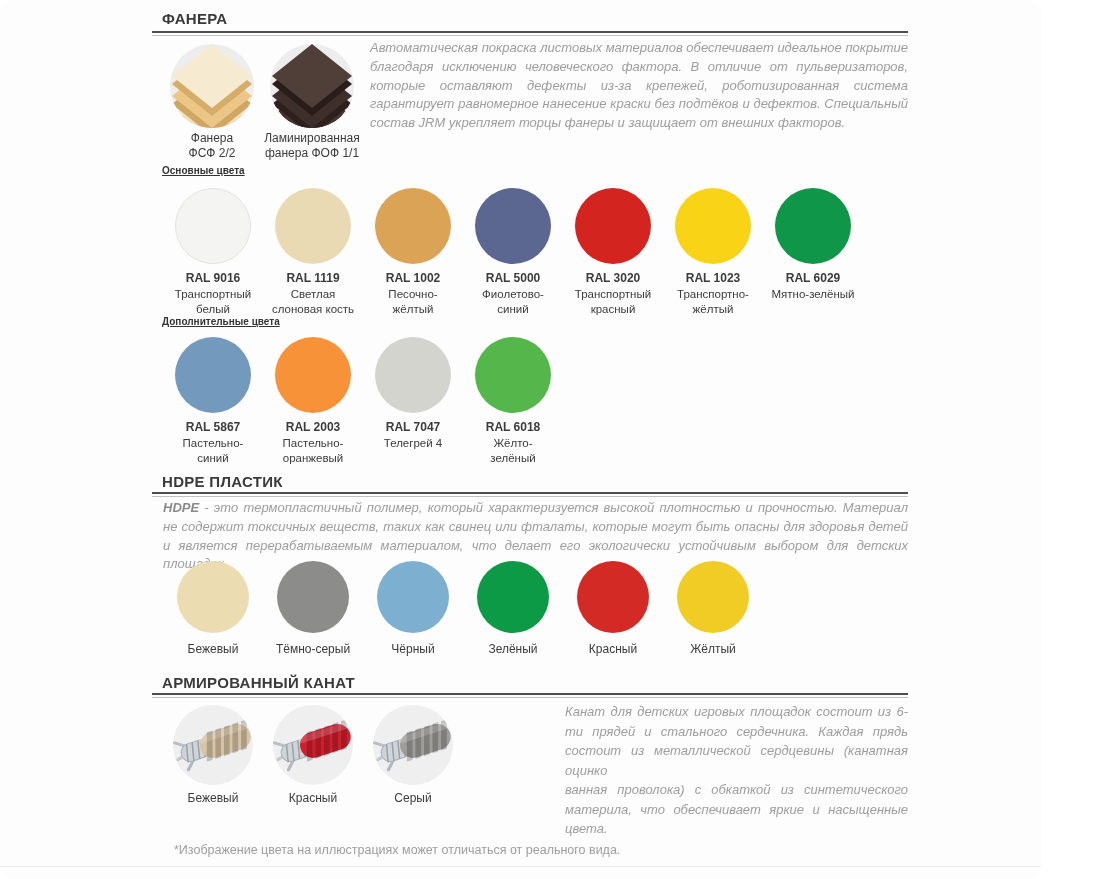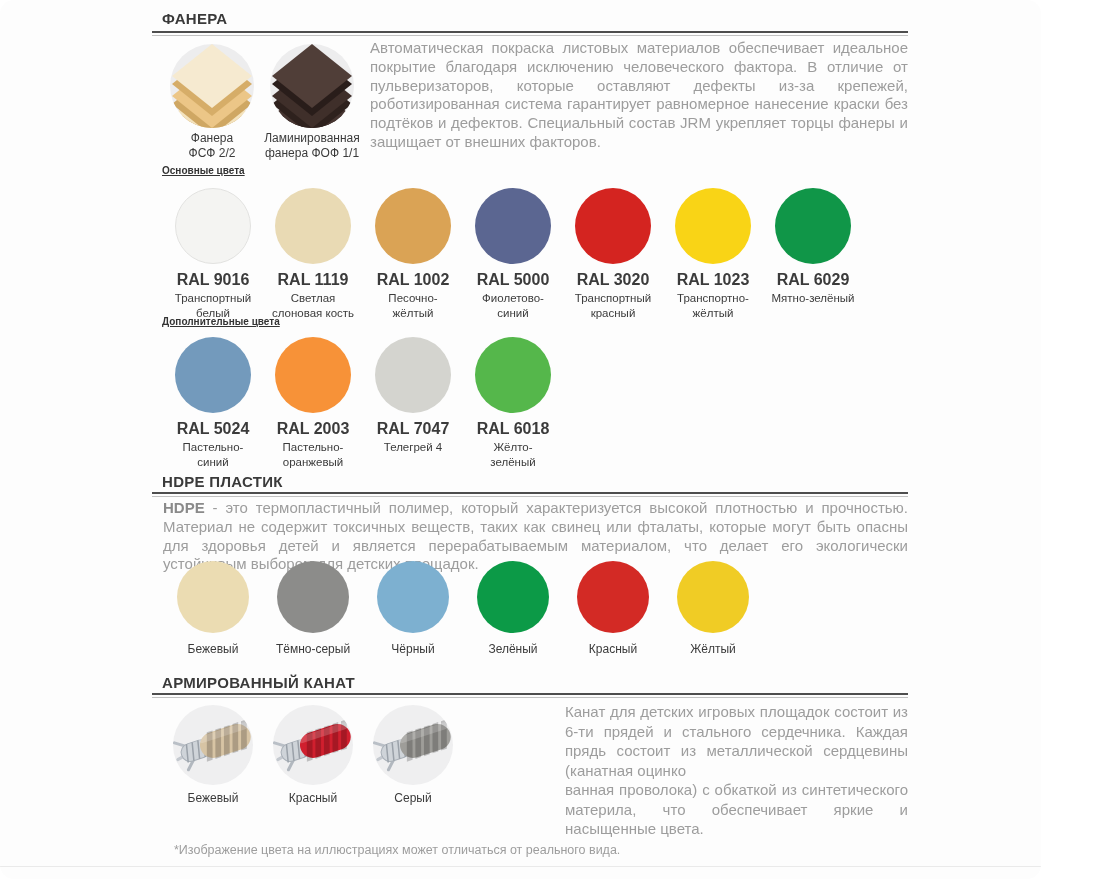--- a/index.html
+++ b/index.html
@@ -1,30 +1,30 @@
 <!DOCTYPE html>
 <html><head>
 <meta charset="utf-8">
 <style>
   html,body{margin:0;padding:0;background:#ffffff;}
   #page{position:relative;width:1041px;height:879px;background:#fdfdfd;overflow:hidden;
         font-family:"Liberation Sans", sans-serif;color:#3b3b3b;border-radius:14px;}
   .abs{position:absolute;}
   .section-title{font-size:15px;font-weight:700;color:#3a3a3a;letter-spacing:.3px;}
   .rule{height:2px;border-top:2px solid #4e4e4e;border-bottom:1px solid #c2c2c2;width:756px;}
-  .para{font-size:15px;line-height:18.8px;color:#9d9d9d;text-align:justify;}
+  .para{font-size:13px;line-height:18.8px;color:#9d9d9d;text-align:justify;font-style:italic;}
   .para-pre{white-space:pre-line;}
   .lead{font-weight:700;color:#8a8a8a;}
   .subsection-title{font-size:10px;font-weight:700;color:#333;text-decoration:underline;}
   .swatch-row{display:flex;}
   .swatch-cell{width:100px;text-align:center;flex:0 0 100px;}
   .circle76{width:76px;height:76px;border-radius:50%;margin:0 auto;}
   .circle72{width:72px;height:72px;border-radius:50%;margin:0 auto;}
   .white-swatch{box-sizing:border-box;border:1px solid #e2e2e0;}
-  .swatch-code{margin-top:7px;font-size:16px;font-weight:700;color:#3b3b3b;}
+  .swatch-code{margin-top:7px;font-size:12px;font-weight:700;color:#3b3b3b;}
   .swatch-name{margin-top:2px;font-size:11.5px;line-height:14.5px;color:#3b3b3b;white-space:pre-line;}
   .thumb-label{font-size:12px;line-height:15px;color:#3b3b3b;text-align:center;white-space:pre-line;}
   .hdpe-name{margin-top:9px;font-size:12px;color:#3b3b3b;}
   .rope-name{margin-top:6px;font-size:12px;color:#3b3b3b;}
   .footnote{font-size:12.5px;color:#9d9d9d;}
   .bottom-line{height:1px;background:#eaeaea;width:1110px;}
 </style>
 </head>
 <body>
 
@@ -122,21 +122,21 @@
       <div class="swatch-code">RAL 6029</div>
       <div class="swatch-name">Мятно-зелёный</div>
     </div>
   </div>
 
   <div class="abs subsection-title" style="left:162px;top:316px;">Дополнительные цвета</div>
 
   <div class="abs swatch-row" style="left:163px;top:337px;">
     <div class="swatch-cell">
       <div class="circle76" style="background-color: rgb(115, 154, 188);"></div>
-      <div class="swatch-code">RAL 5024</div>
+      <div class="swatch-code">RAL 5867</div>
       <div class="swatch-name">Пастельно-
 синий</div>
     </div>
     <div class="swatch-cell">
       <div class="circle76" style="background-color: rgb(247, 146, 56);"></div>
       <div class="swatch-code">RAL 2003</div>
       <div class="swatch-name">Пастельно-
 оранжевый</div>
     </div>
     <div class="swatch-cell">

